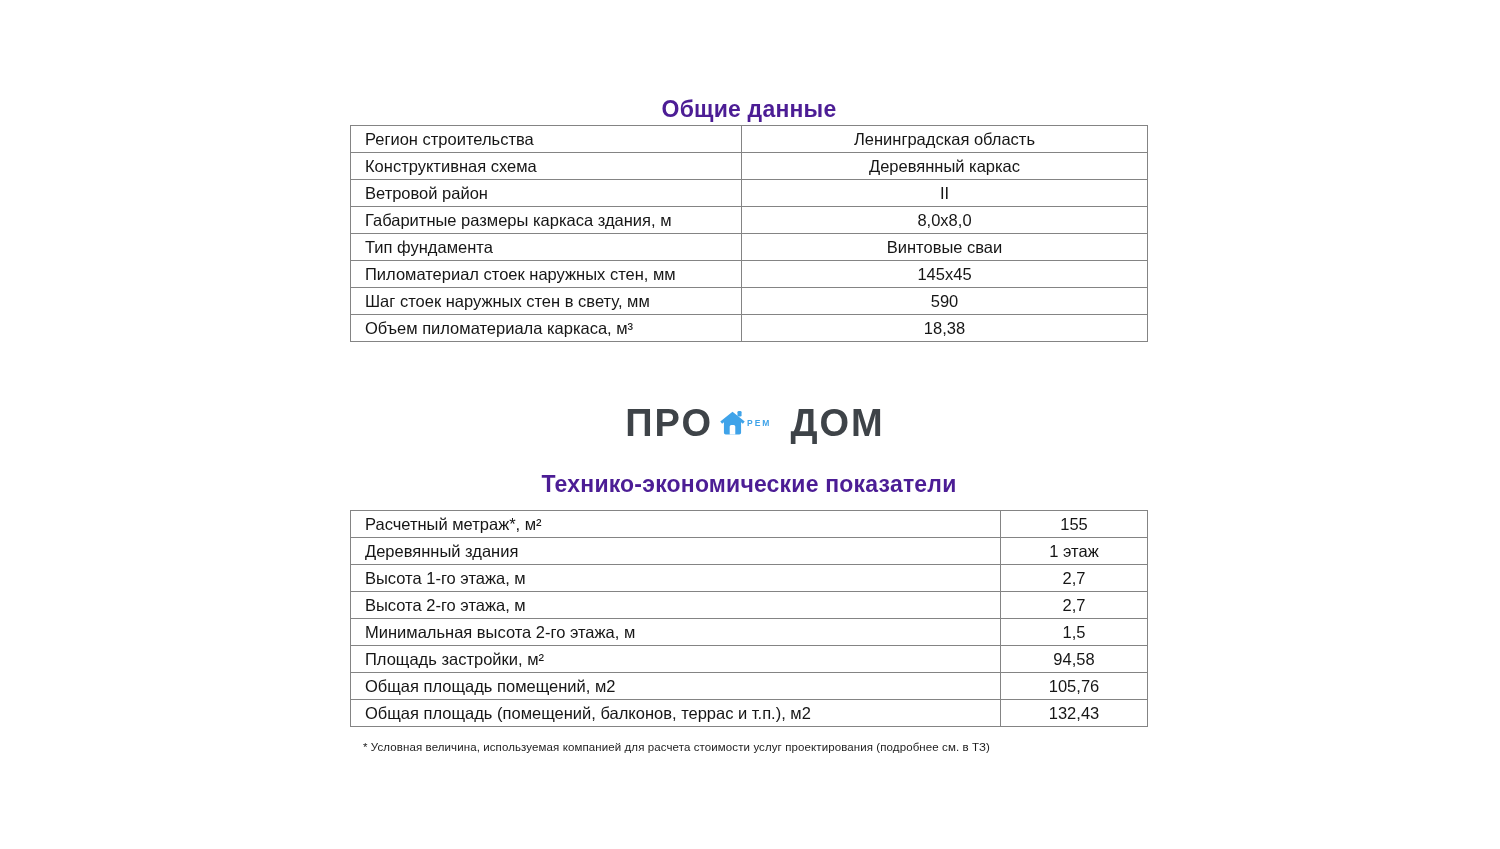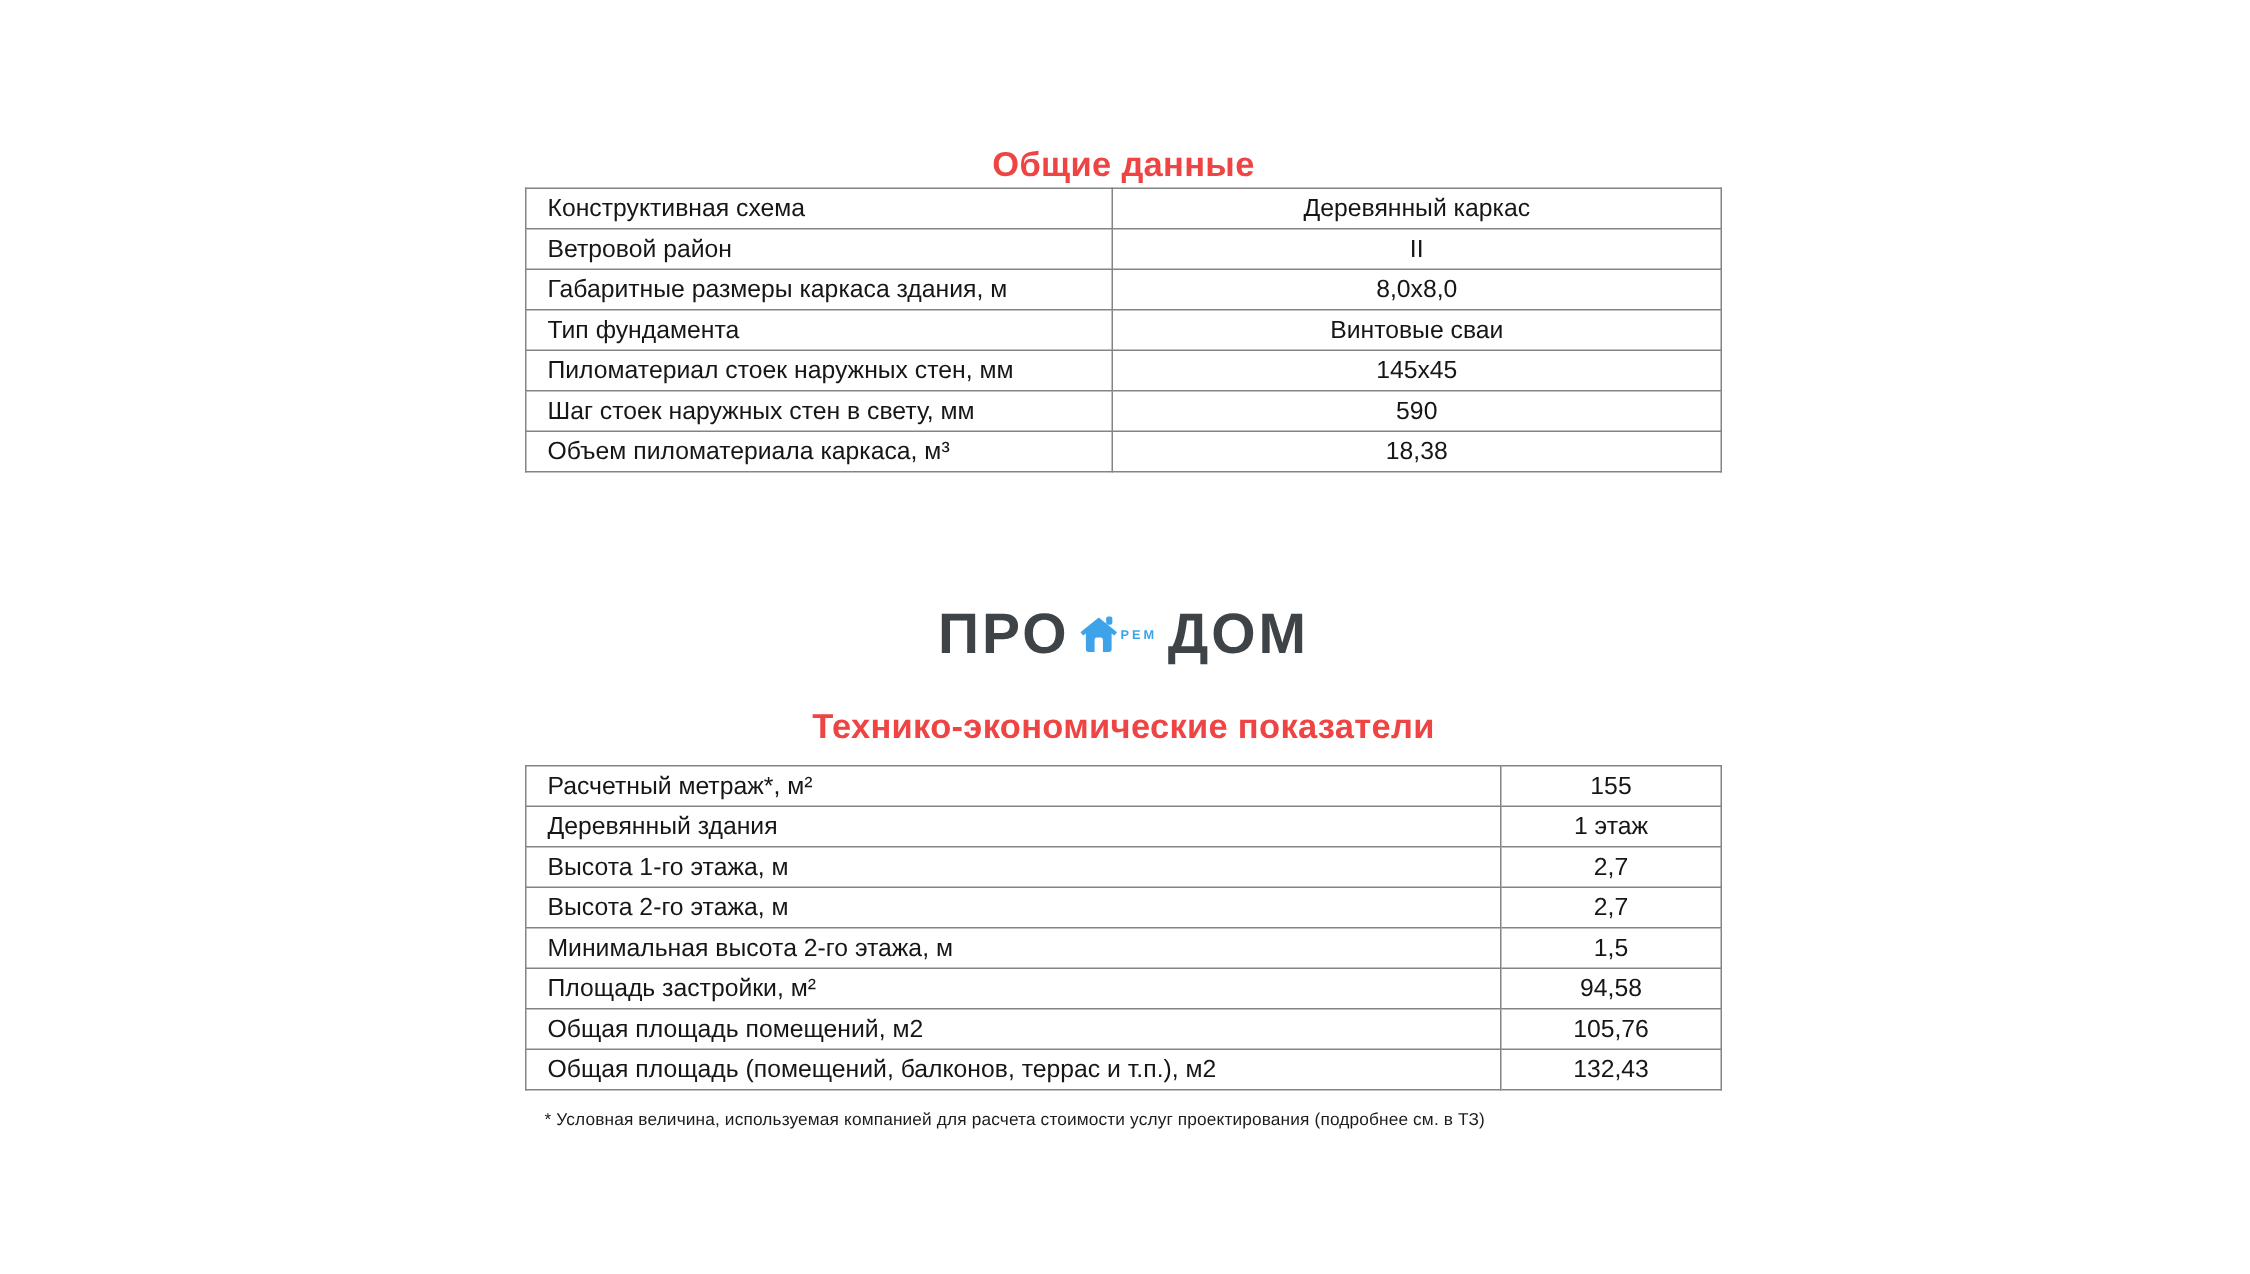--- a/index.html
+++ b/index.html
@@ -6,21 +6,21 @@
   html, body { background: #ffffff; }
   body {
     width: 1500px; height: 849px; position: relative; overflow: hidden;
     font-family: "Liberation Sans", "DejaVu Sans", sans-serif;
     color: #141414;
   }
   .wrap { position: absolute; left: 350px; width: 798px; }
 
   .section-title {
     position: absolute; left: 0; width: 100%;
-    text-align: center; font-size: 23px; font-weight: 700; color: #ef4444;
+    text-align: center; font-size: 23px; font-weight: 700; color: #4c1d95;
     letter-spacing: 0.2px;
   }
   #title-general   { top: 96px; }
   #title-indicators{ top: 471px; }
 
   table.spec {
     position: absolute; left: 0; width: 797px;
     border-collapse: collapse; table-layout: fixed;
     background: #ffffff;
   }
@@ -43,21 +43,21 @@
     font-size: 11.5px; color: #1c1c1c; letter-spacing: 0.1px;
   }
 
   
   .logo {
     position: absolute; top: 396px; left: 0; width: 100%; height: 54px;
     display: flex; align-items: center; justify-content: center;
   }
   .logo-word {
     font-size: 38px; font-weight: 700; line-height: 1;
-    color: var(--logo-dark, #3E4348); letter-spacing: 2px;
+    color: var(--logo-dark, #3E4348); letter-spacing: 2px; margin-left: 12px;
   }
   .logo-house {
     display: flex; flex-direction: row; align-items: center;
     margin: 0 7px 0 5px;
   }
   .logo-rem {
     font-size: 8.5px; font-weight: 700; line-height: 1;
     color: var(--logo-blue, #3FA3E9); letter-spacing: 2px; margin-top: 1px;
   }
 </style>
@@ -67,20 +67,24 @@
 <div class="wrap">
 
   <div class="section-title" id="title-general">Общие данные</div>
 
   <table class="spec" id="table-general">
     <colgroup>
         <col class="c1">
         <col class="c2">
       </colgroup>
     <tbody>
+        <tr>
+          <td class="label">Регион строительства</td>
+          <td class="value">Ленинградская область</td>
+        </tr>
         <tr>
           <td class="label">Конструктивная схема</td>
           <td class="value">Деревянный каркас</td>
         </tr>
         <tr>
           <td class="label">Ветровой район</td>
           <td class="value">II</td>
         </tr>
         <tr>
           <td class="label">Габаритные размеры каркаса здания, м</td>

